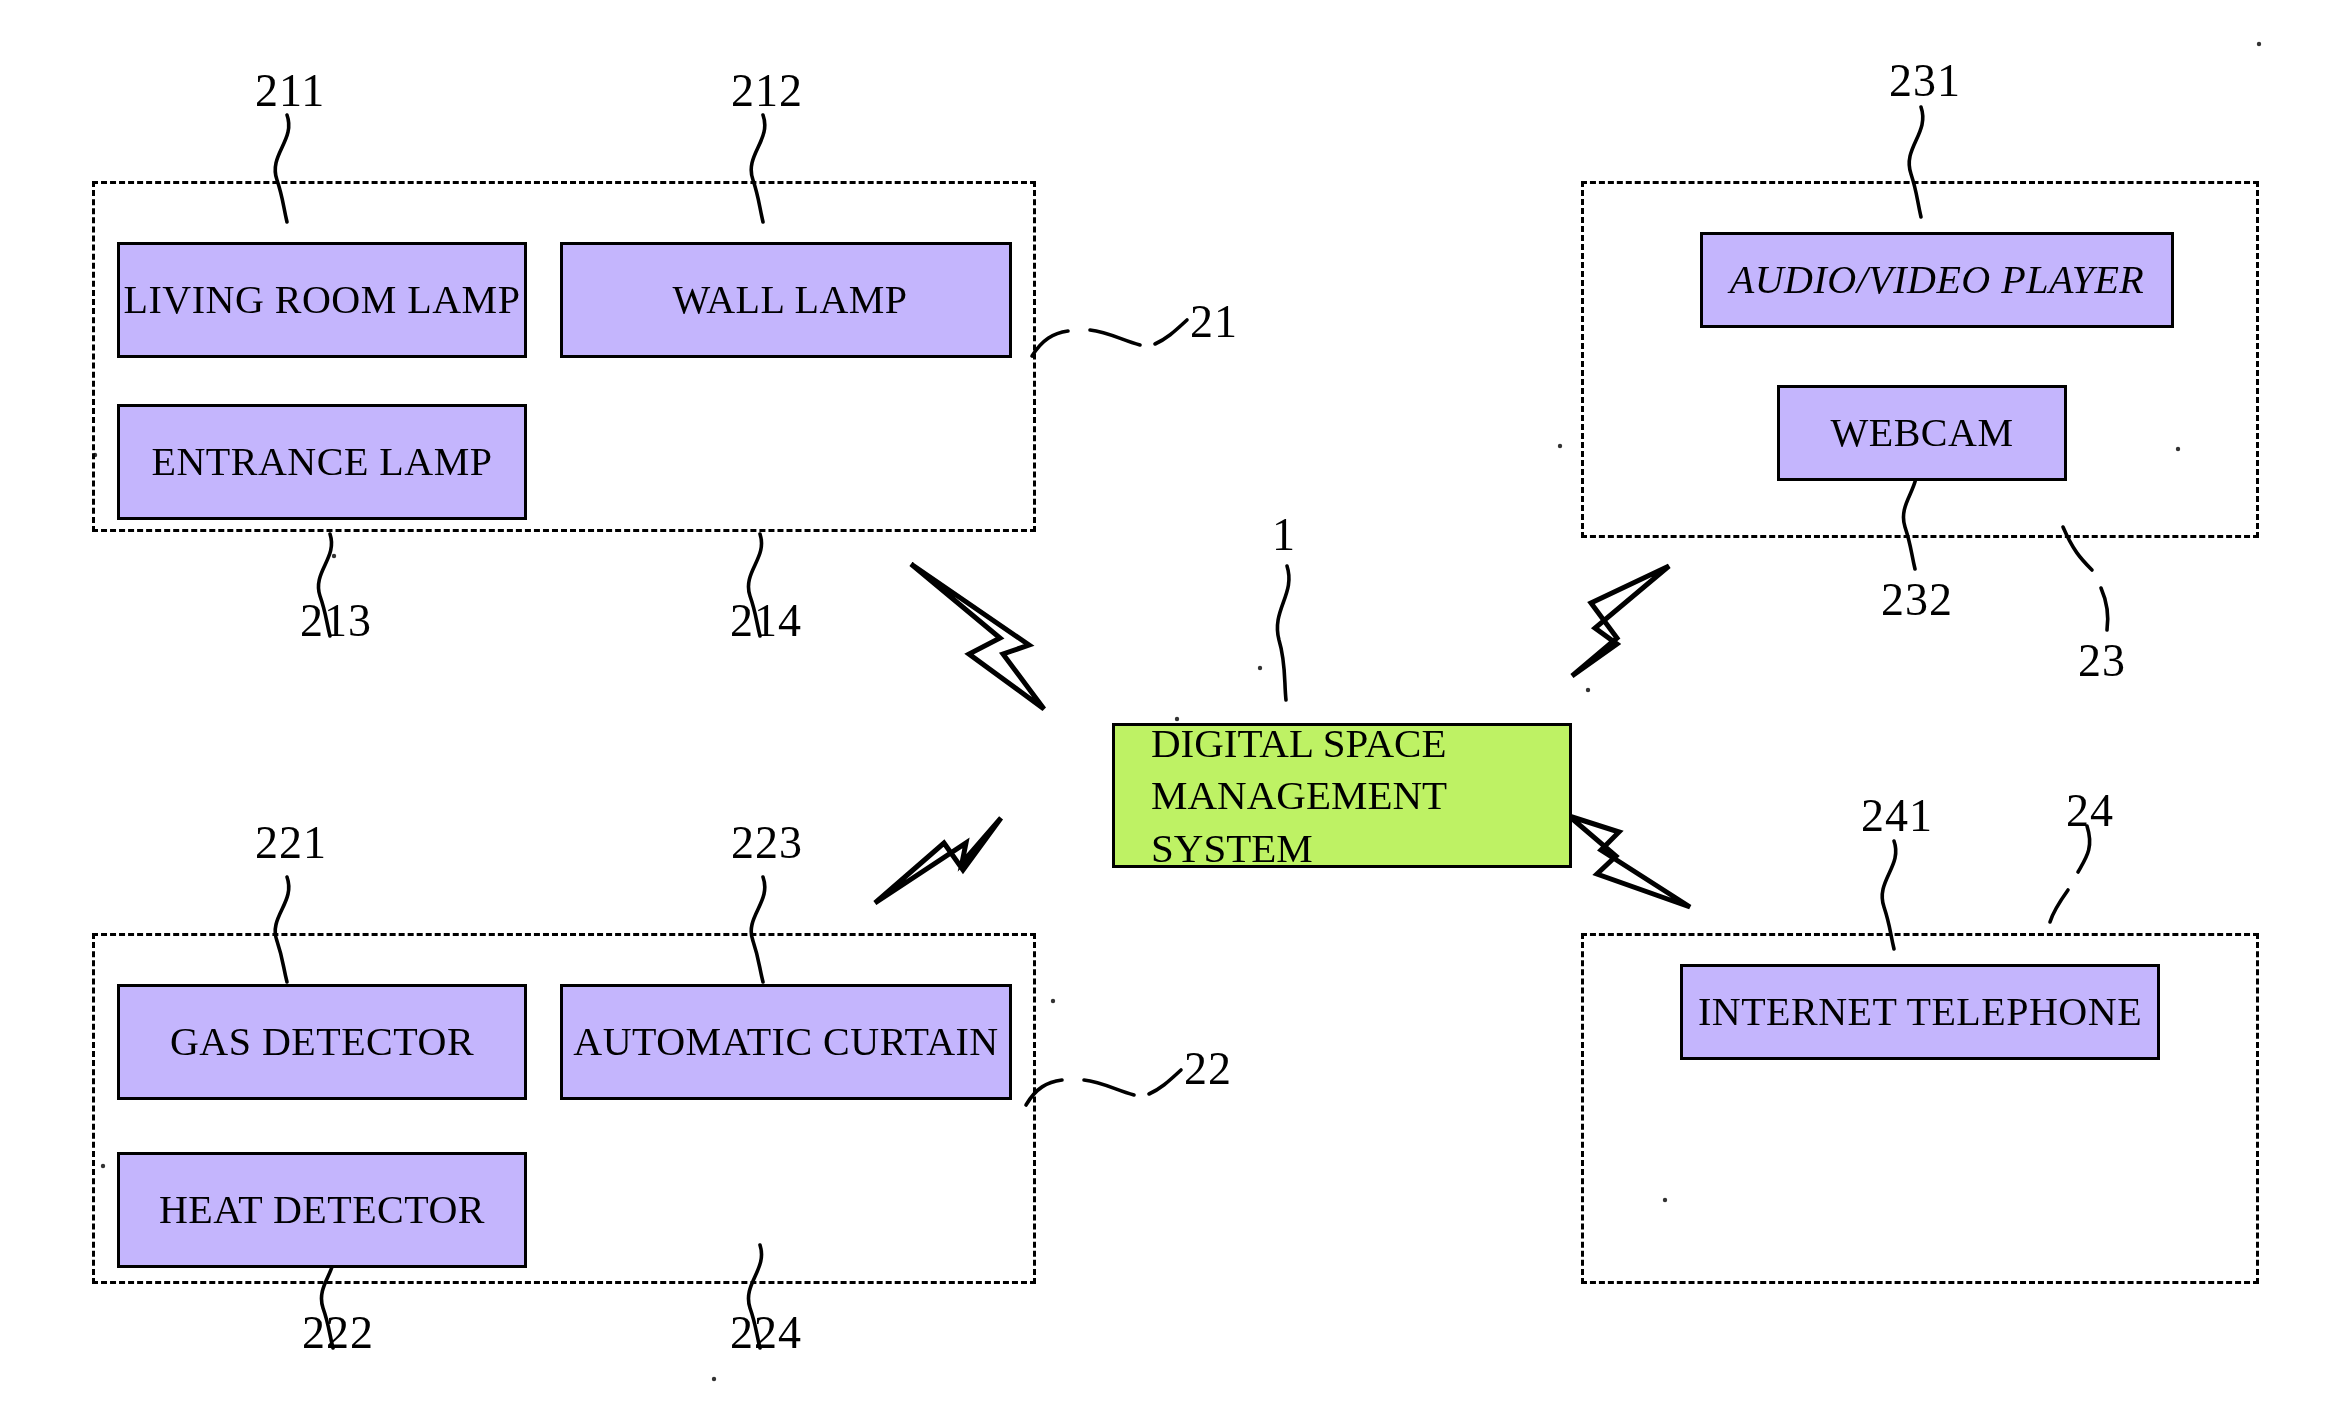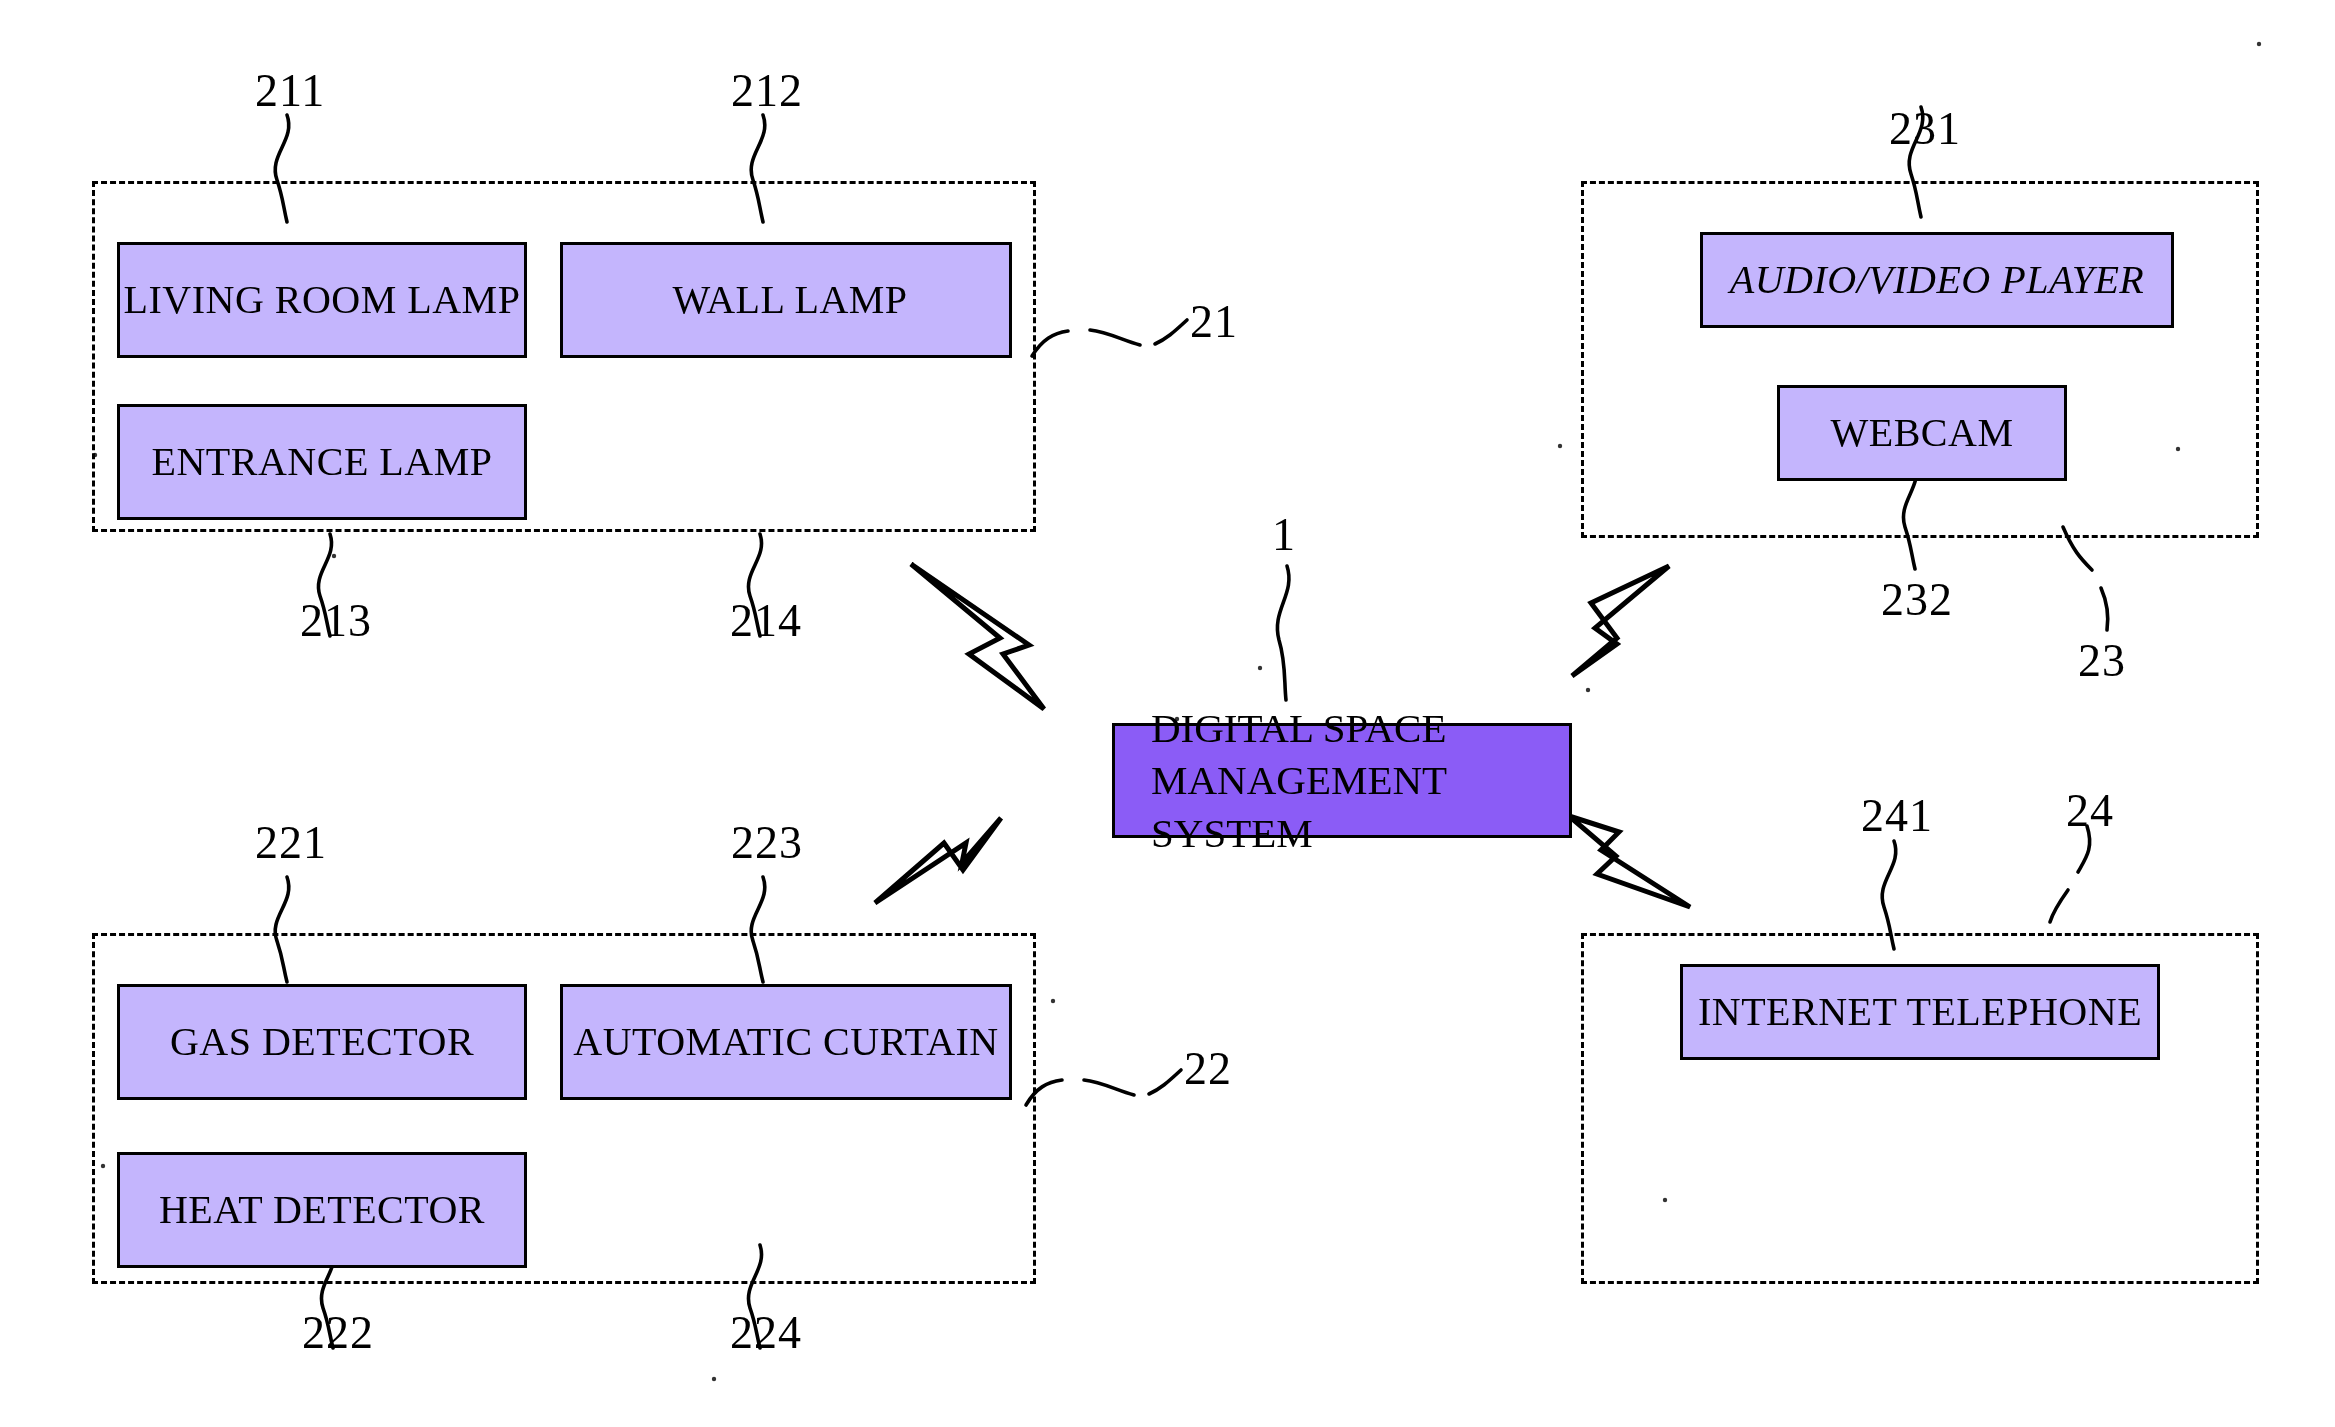--- a/index.html
+++ b/index.html
@@ -55,24 +55,24 @@
     line-height: 1.05;
     font-family: "Liberation Serif", "DejaVu Serif", serif;
     white-space: pre-line;
   }
   
   #center-box {
     position: absolute;
     left: 1112px;
     top: 723px;
     width: 460px;
-    height: 115px;
+    height: 145px;
     border: 3px solid #000000;
     box-sizing: border-box;
-    background: #8b5cf6;
+    background: #bef264;
     display: flex;
     align-items: center;
     justify-content: flex-start;
     padding-left: 36px;
   }
   #center-box .comp-label {
     font-size: 41px;
     line-height: 1.28;
     text-align: left;
   }
@@ -213,21 +213,21 @@
   <div class="group-box" id="group-23" style="left:1581px; top:181px; width:678px; height:357px;"></div>
 
   <div class="comp-box" style="left:1700px; top:232px; width:474px; height:96px;font-style:italic;">
     <span class="comp-label">AUDIO/VIDEO PLAYER</span>
   </div>
 
   <div class="comp-box" style="left:1777px; top:385px; width:290px; height:96px;">
     <span class="comp-label">WEBCAM</span>
   </div>
 
-  <div class="ref-num" style="left:1889px; top:58px;margin-top:48px;">231</div>
+  <div class="ref-num" style="left:1889px; top:58px;">231</div>
   <div class="ref-num" style="left:1881px; top:577px;">232</div>
   <div class="ref-num" style="left:2078px; top:638px;">23</div>
 
   <div class="group-box" id="group-24" style="left:1581px; top:933px; width:678px; height:351px;"></div>
 
   <div class="comp-box" style="left:1680px; top:964px; width:480px; height:96px;">
     <span class="comp-label">INTERNET TELEPHONE</span>
   </div>
 
   <div class="ref-num" style="left:1861px; top:793px;">241</div>

